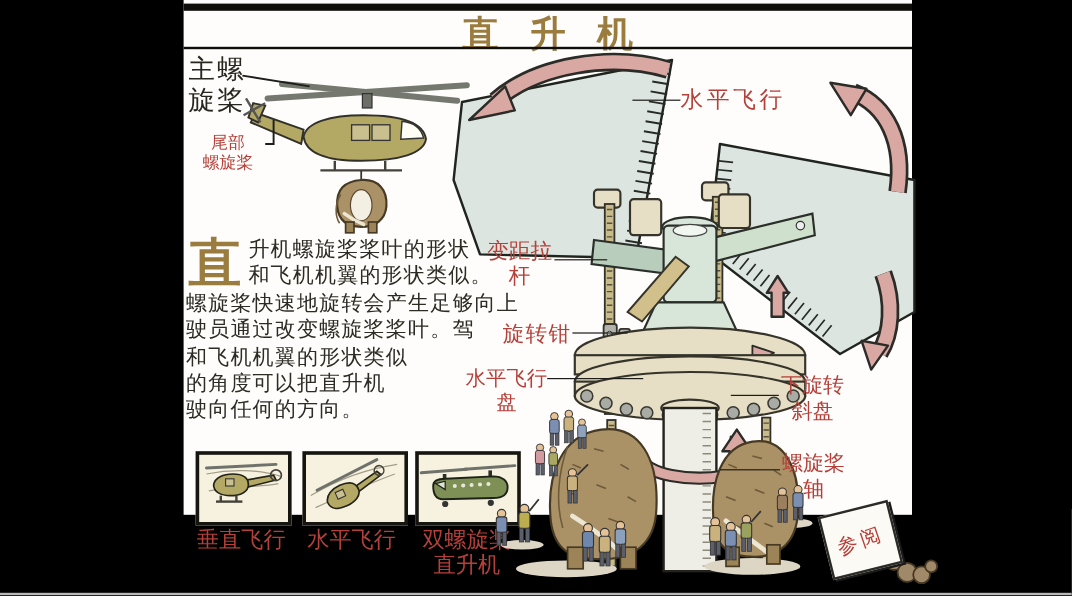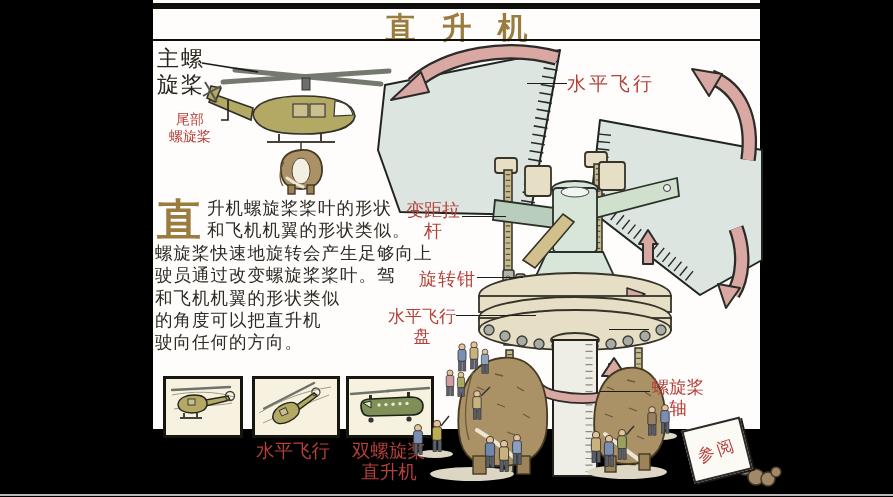--- a/index.html
+++ b/index.html
@@ -162,20 +162,23 @@
       <path d="M14,24 L22,22 L22,29 Z" fill="#dfe3d2" stroke="#1d2218" stroke-width="1"></path>
       <circle cx="30" cy="26" r="1.7" fill="#e8e8d8"></circle>
       <circle cx="37" cy="25.6" r="1.7" fill="#e8e8d8"></circle>
       <circle cx="44" cy="25.2" r="1.7" fill="#e8e8d8"></circle>
       <circle cx="51" cy="24.8" r="1.7" fill="#e8e8d8"></circle>
       <circle cx="58" cy="24.4" r="1.7" fill="#e8e8d8"></circle>
       <circle cx="22" cy="41" r="2.6" fill="#333"></circle>
       <circle cx="60" cy="40" r="2.6" fill="#333"></circle>
     </svg>
   </div>
+  <div class="caption" style="left:4px;top:441px;width:88px">
+    <span class="ln">垂直飞行</span>
+  </div>
   <div class="caption" style="left:94px;top:441px;width:92px">
     <span class="ln">水平飞行</span>
   </div>
   <div class="caption" style="left:188px;top:441px;width:96px">
     <span class="ln">双螺旋桨</span>
     <span class="ln">直升机</span>
   </div>
 
   <svg style="left:224px;top:42px" width="386" height="448" viewBox="0 0 386 448">
     <defs>
@@ -340,20 +343,24 @@
     <span class="ln">旋转钳</span>
   </div>
   <div class="leader" style="left:324px;top:277px;width:46px"></div>
 
   <div class="label center" style="left:233px;top:306px;width:72px;font-size:17px">
     <span class="ln">水平飞行</span>
     <span class="ln">盘</span>
   </div>
   <div class="leader" style="left:303px;top:315px;width:80px"></div>
 
+  <div class="label center" style="left:495px;top:312px;width:58px;font-size:17.5px">
+    <span class="ln">下旋转</span>
+    <span class="ln">斜盘</span>
+  </div>
   <div class="leader" style="left:456px;top:329px;width:40px"></div>
 
   <div class="label center" style="left:496px;top:377px;width:58px;font-size:17.5px">
     <span class="ln">螺旋桨</span>
     <span class="ln">轴</span>
   </div>
   <div class="leader" style="left:447px;top:391px;width:50px"></div>
 
   <svg style="left:576px;top:446px" width="52" height="50" viewBox="0 0 52 50">
     <circle class="worm" cx="10" cy="10" r="6"></circle>

